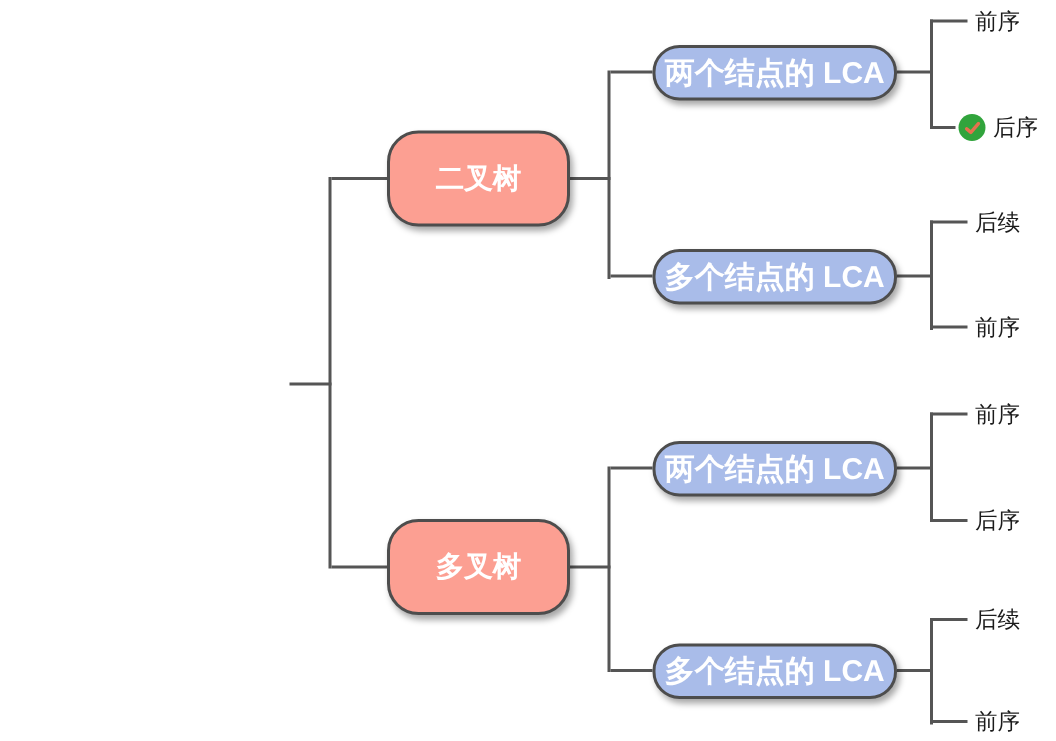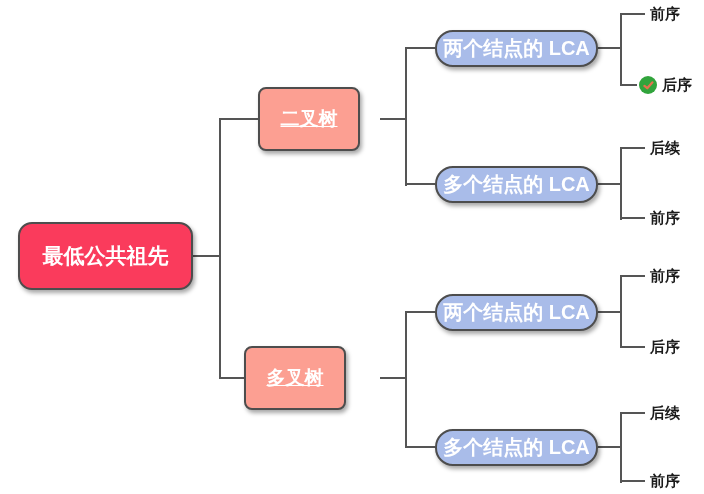--- a/index.html
+++ b/index.html
@@ -19,30 +19,30 @@
   .node {
     position:absolute; display:flex; align-items:center; justify-content:center;
     border:2px solid var(--node_border); color:var(--node_text);
     box-shadow:2px 3px 4px rgba(0,0,0,0.35); font-weight:bold; cursor:default;
   }
   .node-root {
     left:18px; top:222px; width:175px; height:68px;
     background:var(--root_bg); border-radius:14px; font-size:21px;
   }
   .node-branch {
-    width:102px; height:64px; background:var(--branch_bg);
-    border-radius:8px; font-size:19px;text-decoration:underline;
+    width:122px; height:64px; background:var(--branch_bg);
+    border-radius:21px; font-size:19px;
   }
   .node-topic {
     width:163px; height:37px; background:var(--topic_bg);
     border-radius:18px; font-size:20px;
   }
   .leaf {
     position:absolute; display:flex; align-items:center; gap:5px; height:22px;
-    color:var(--leaf_text); font-size:15px; font-weight:700; cursor:default;
+    color:var(--leaf_text); font-size:15px; font-weight:400; cursor:default;
   }
   .check-icon {
     width:18px; height:18px; border-radius:50%; background:var(--check_bg);
     display:flex; align-items:center; justify-content:center; flex:0 0 auto;
   }
   .check-icon svg path { stroke:var(--check_mark); }
 </style>
 </head>
 <body>
 
@@ -76,29 +76,26 @@
   <div class="hline" style="left:598px; top:311px; width:24px;"></div>
   <div class="vline" style="left:620px; top:275px; height:73px;"></div>
   <div class="hline" style="left:620px; top:275px; width:25px;"></div>
   <div class="hline" style="left:620px; top:346px; width:25px;"></div>
 
   <div class="hline" style="left:598px; top:446px; width:24px;"></div>
   <div class="vline" style="left:620px; top:412px; height:71px;"></div>
   <div class="hline" style="left:620px; top:412px; width:25px;"></div>
   <div class="hline" style="left:620px; top:480px; width:25px;"></div>
 
-  <div class="node node-root">
-    <span>最低公共祖先</span>
-  </div>
 
   <div class="node node-branch" style="left:258px; top:87px;">
     <span>二叉树</span>
   </div>
 
-  <div class="node node-branch" style="left:244px; top:346px;">
+  <div class="node node-branch" style="left:258px; top:346px;">
     <span>多叉树</span>
   </div>
 
   <div class="node node-topic" style="left:435px; top:30px;">
     <span>两个结点的 LCA</span>
   </div>
 
   <div class="node node-topic" style="left:435px; top:166px;">
     <span>多个结点的 LCA</span>
   </div>

